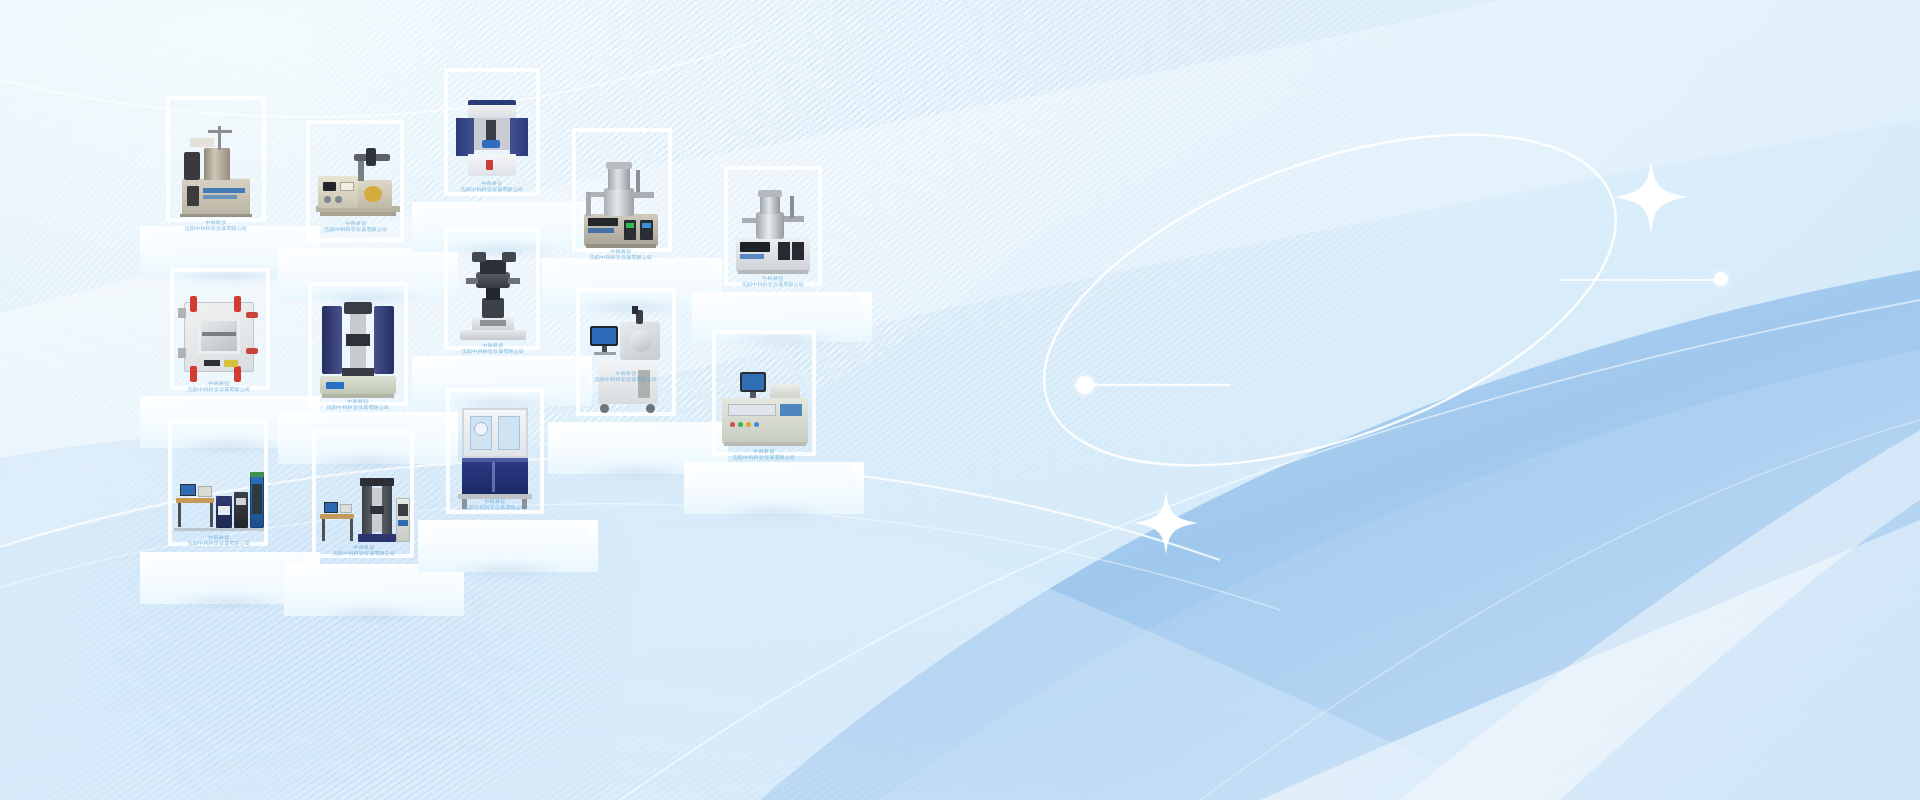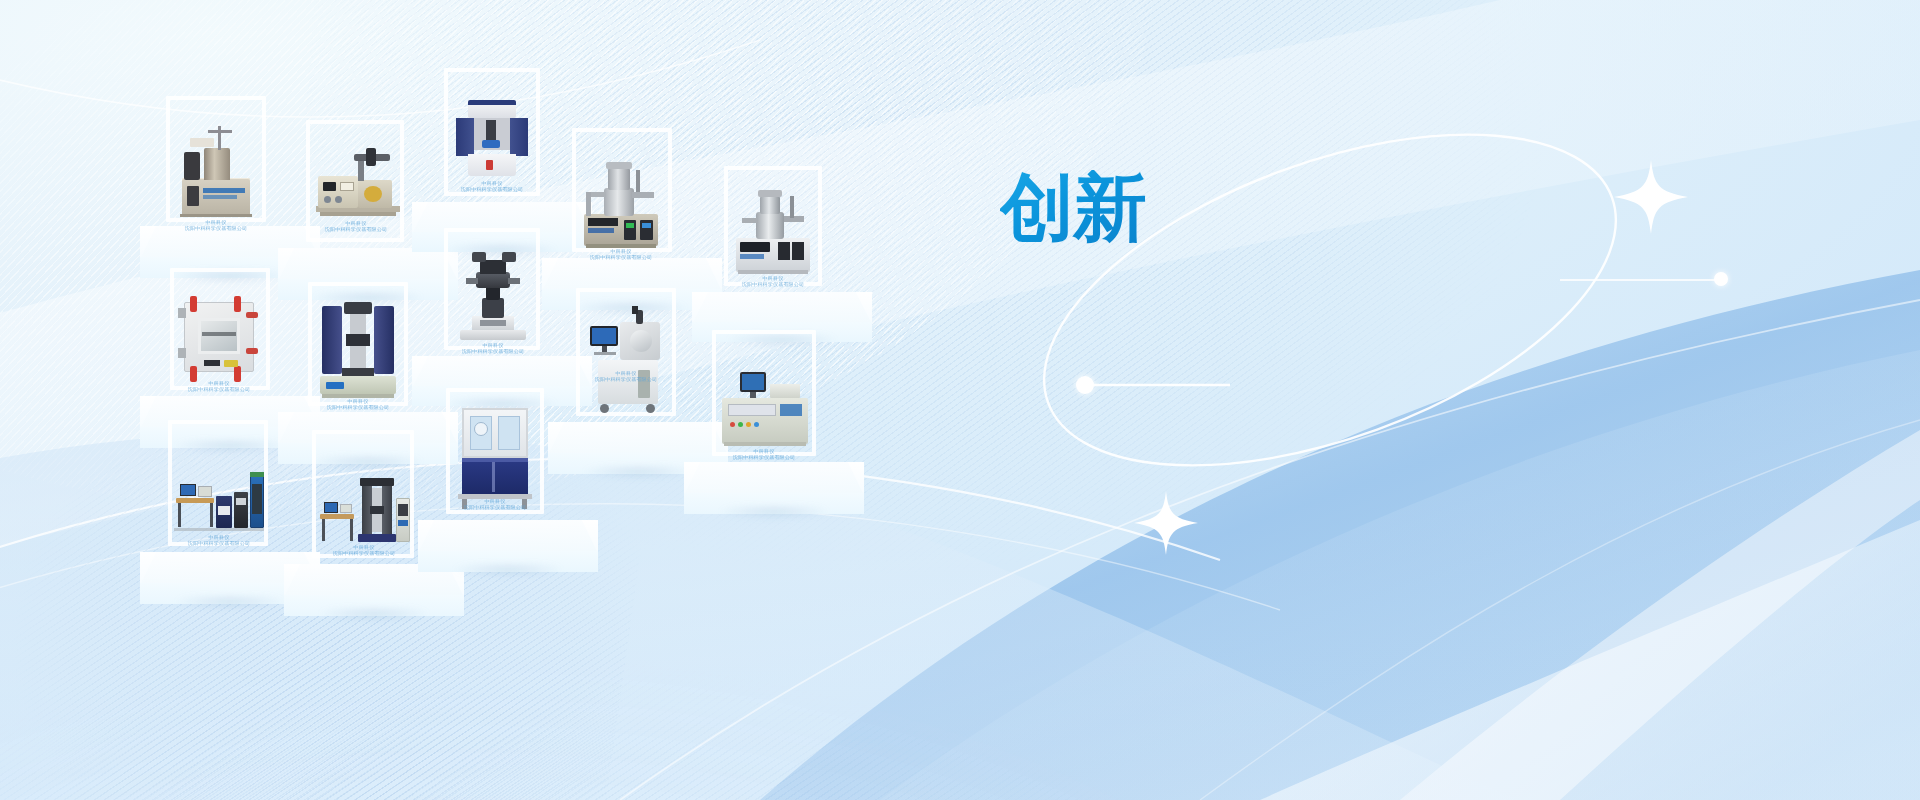--- a/index.html
+++ b/index.html
@@ -217,21 +217,20 @@
 
   <svg class="sparkle" style="left:1614px;top:158px;width:74px;height:78px;z-index:12" viewBox="0 0 100 100">
     <path d="M50 0 C54 34 60 43 100 50 C60 57 54 66 50 100 C46 66 40 57 0 50 C40 43 46 34 50 0 Z" fill="#ffffff"></path>
   </svg>
   <svg class="sparkle" style="left:1134px;top:489px;width:64px;height:68px;z-index:12" viewBox="0 0 100 100">
     <path d="M50 0 C54 34 60 43 100 50 C60 57 54 66 50 100 C46 66 40 57 0 50 C40 43 46 34 50 0 Z" fill="#ffffff"></path>
   </svg>
 
   <div id="headline">
     <div class="headline-line" id="line1">
-      <span class="ch-small">创新</span>
     </div>
     <div class="headline-line" id="line2">
     </div>
   </div>
 
   <div class="tile" style="left:140px;top:96px;width:180px;height:190px;z-index:8;">
     <div class="frame" style="left:26px;top:0;width:100px;height:126px;"></div>
     <div class="pedestal" style="left:0;top:130px;width:180px;height:52px;">
       <div class="top"></div>
         <div class="front"></div>

